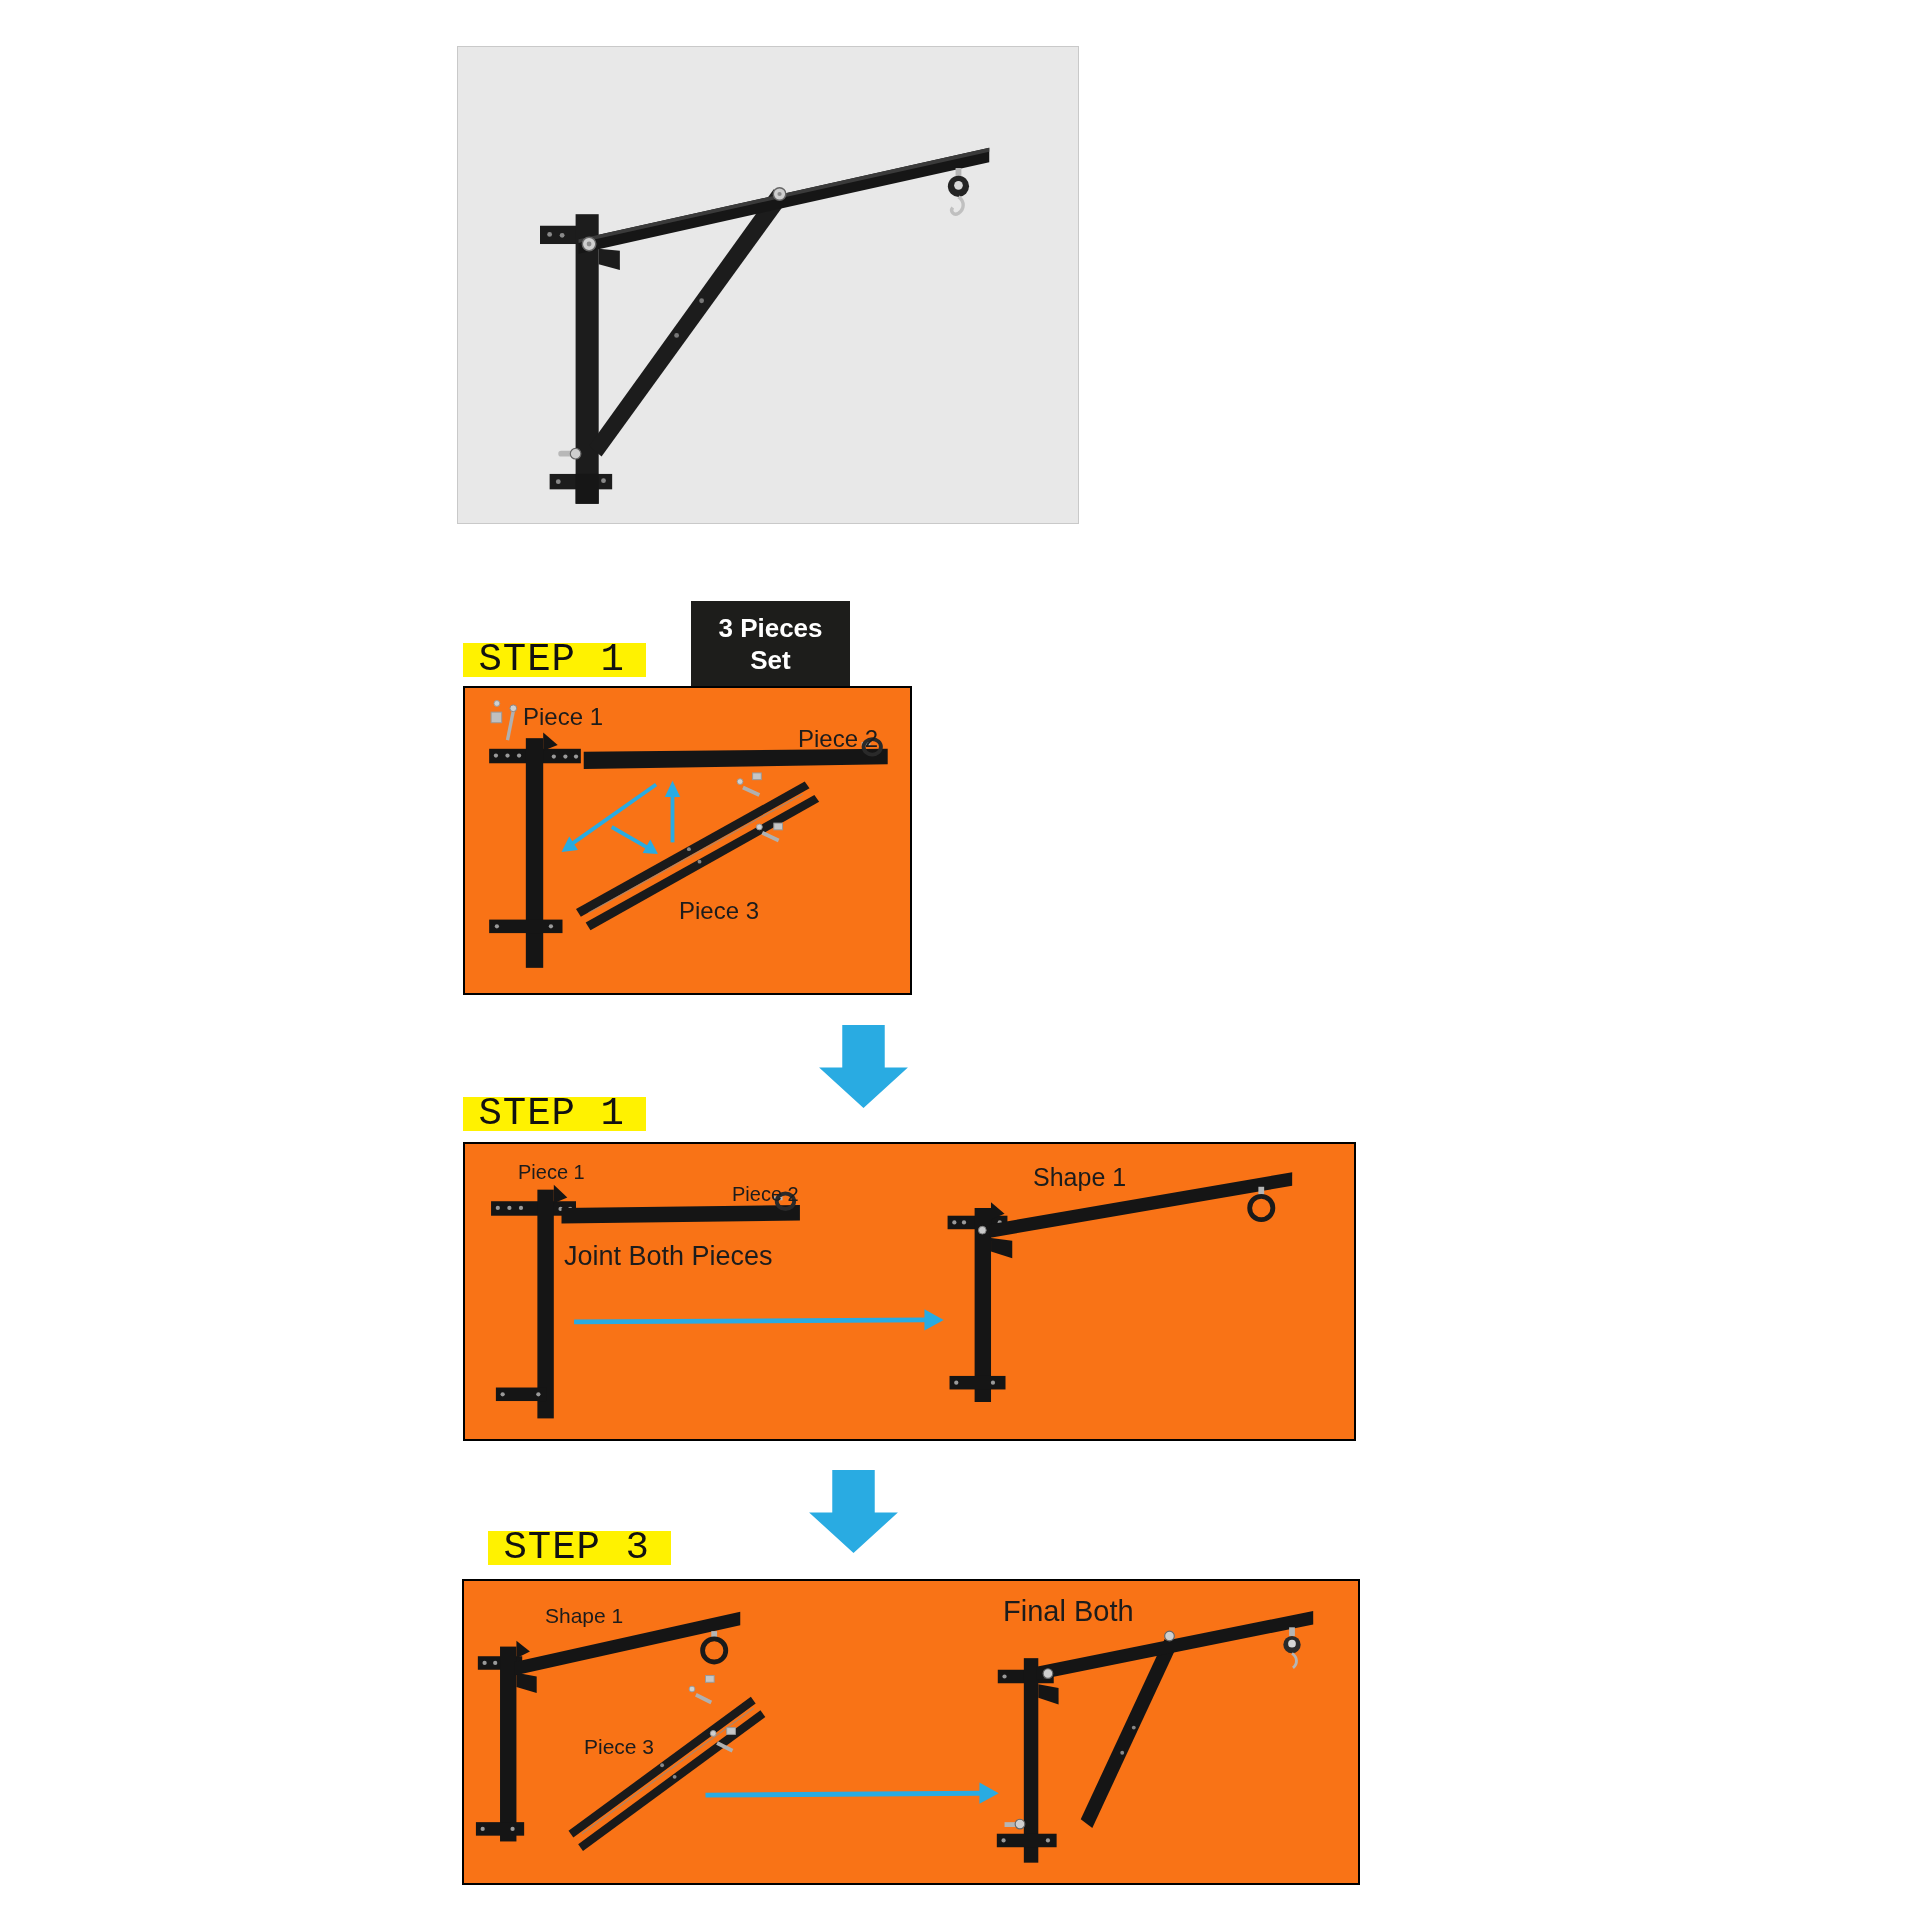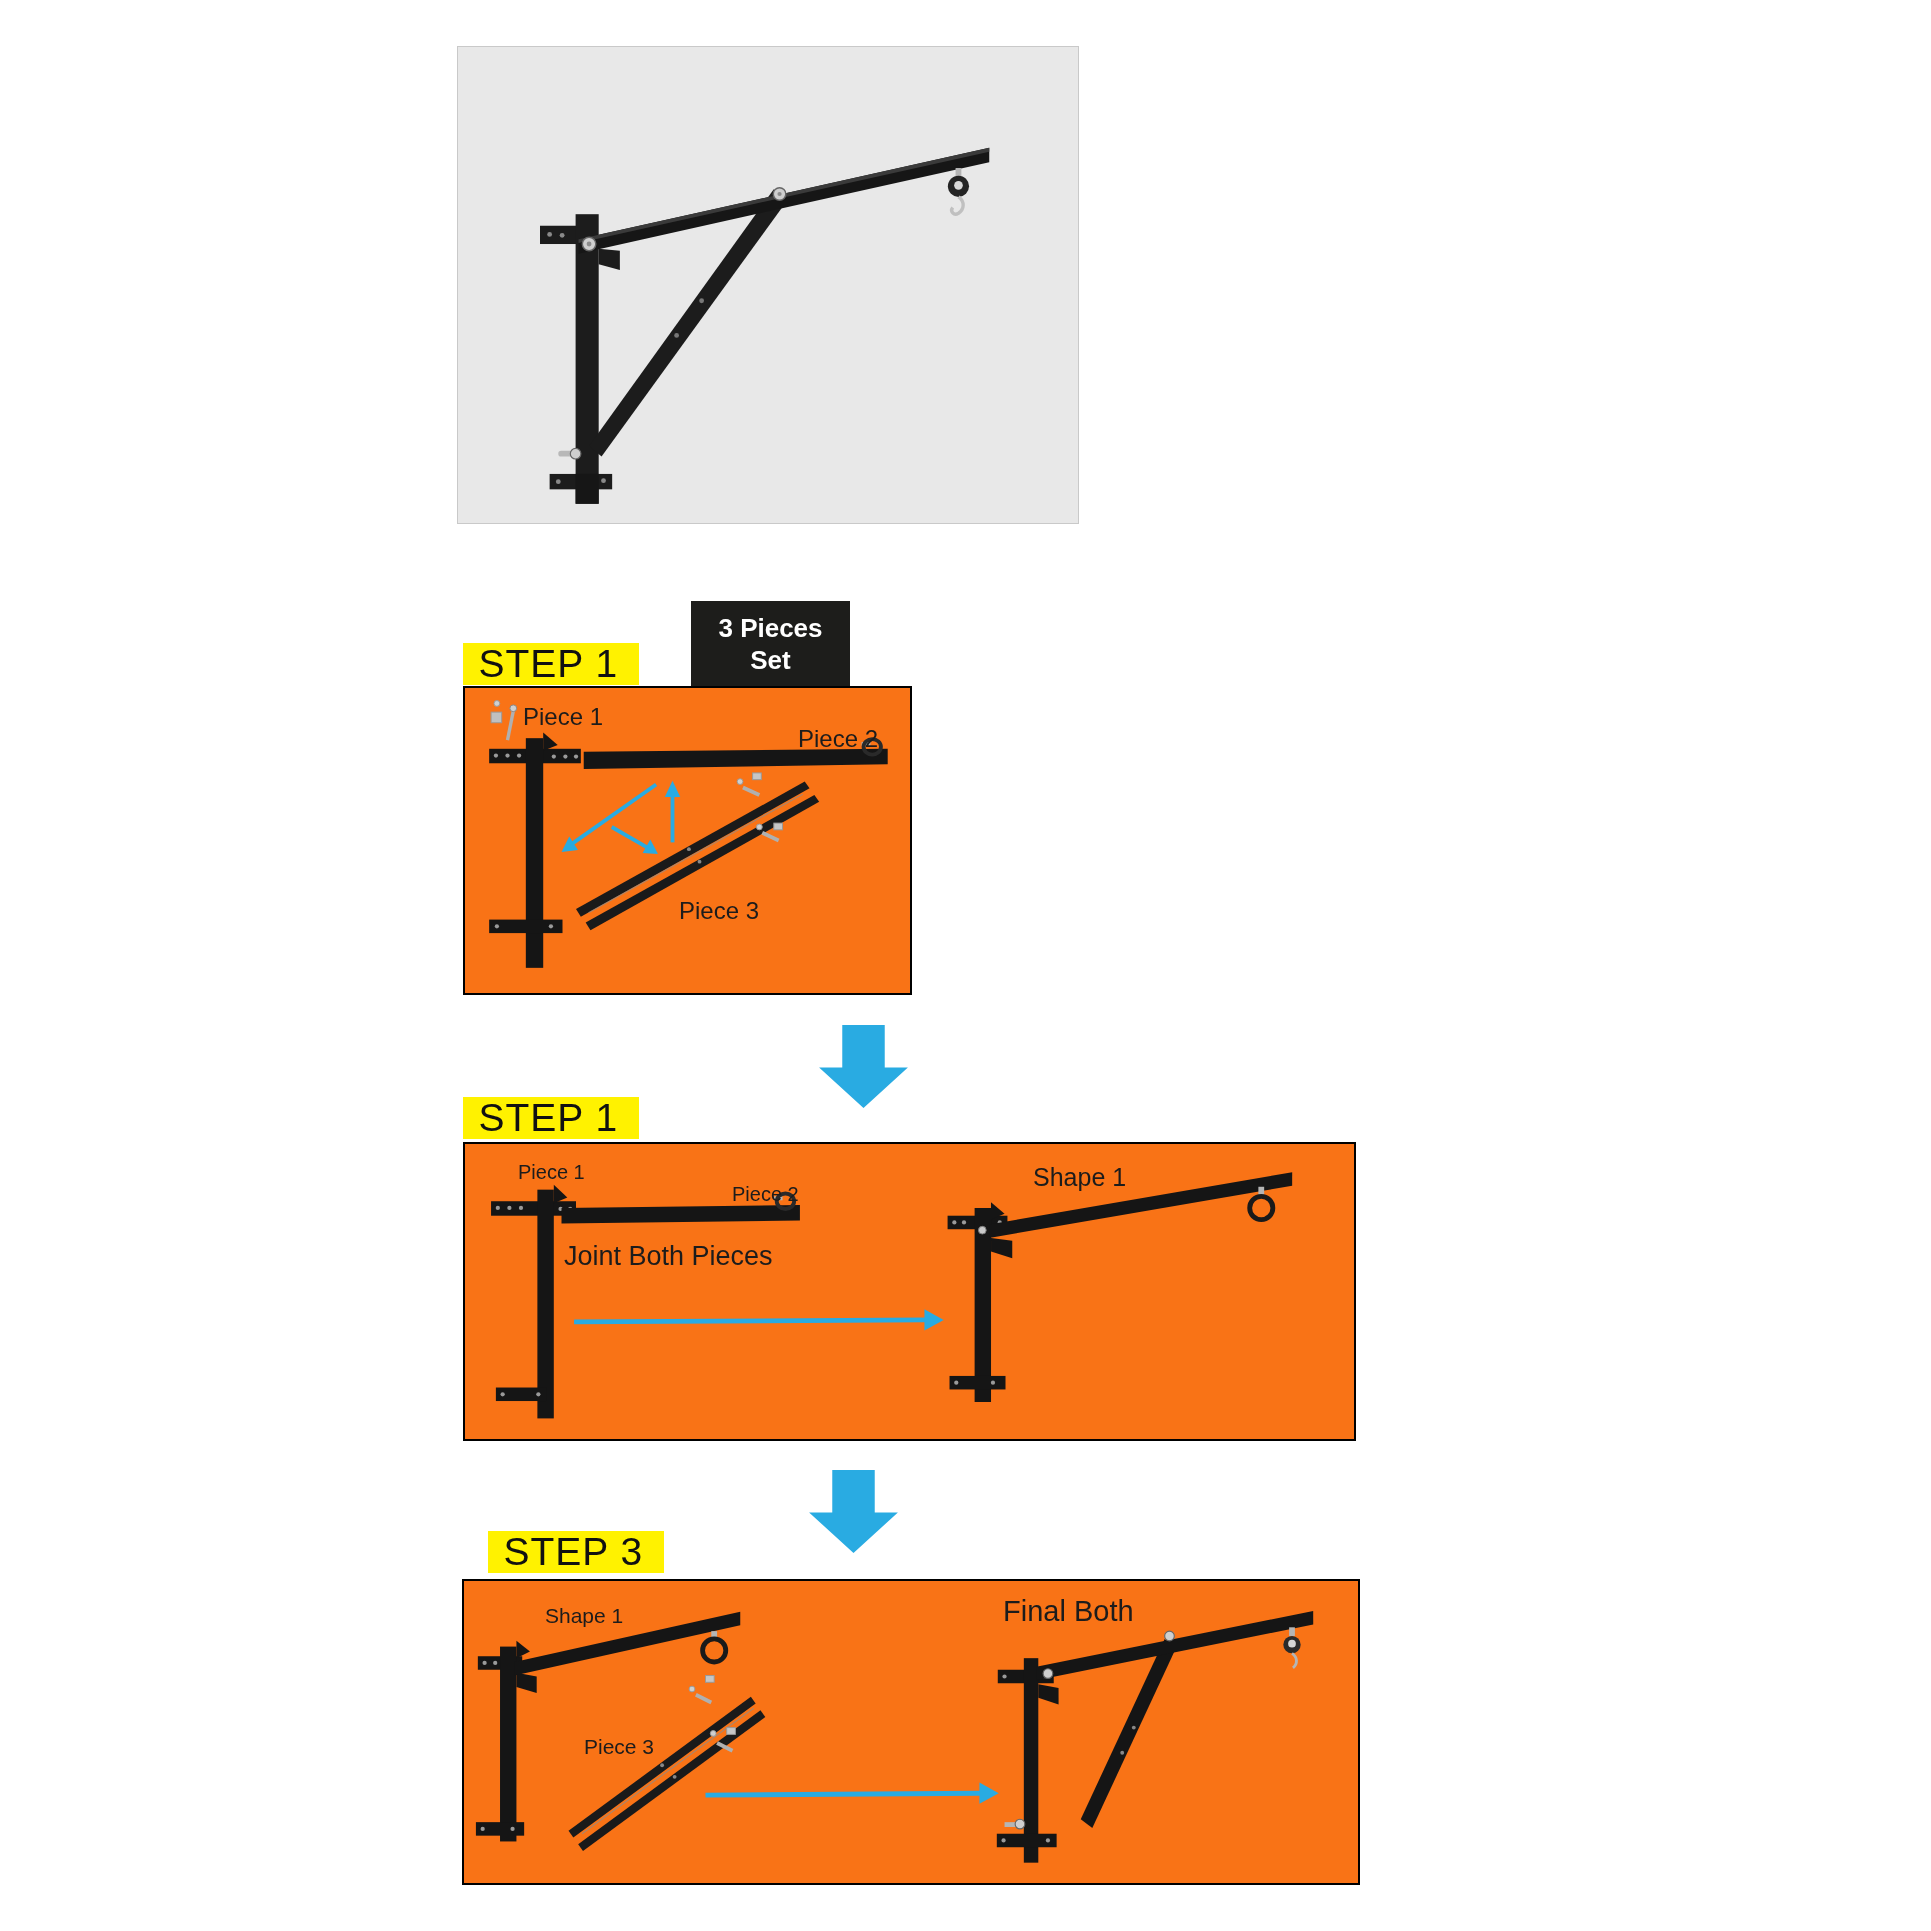--- a/index.html
+++ b/index.html
@@ -10,22 +10,22 @@
   .product-card{left:457px;top:46px;width:622px;height:478px;border:1px solid #c9c9c9;box-sizing:border-box;background:#e8e8e8;}
   .product-header{left:0;top:0;width:100%;height:71px;background:#FFF200;display:flex;align-items:center;justify-content:center;}
   .product-title{font-size:50px;font-weight:bold;letter-spacing:1px;color:#111;}
   .product-photo{left:0;top:71px;width:620px;height:405px;}
 
   
   .pieces-badge{left:691px;top:601px;width:159px;height:85px;background:#1D1D1B;color:#fff;text-align:center;
     font-size:26px;font-weight:bold;line-height:32px;padding-top:10.6px;box-sizing:border-box;}
 
   
-  .step-label{background:#FFF200;height:42px;display:flex;align-items:center;padding:0 21px 0 15.4px;
-    font-size:39px;letter-spacing:1px;color:#111;}
+  .step-label{background:#FFF200;height:34px;display:flex;align-items:center;padding:0 21px 0 15.4px;
+    font-size:39px;letter-spacing:1px;color:#111;font-family:Liberation Mono, monospace;}
   .step1-label{left:463px;top:643px;}
   .step2-label{left:463px;top:1097px;}
   .step3-label{left:488px;top:1531px;}
 
   
   .step-box{background:#f97316;border:2.9px solid #000;box-sizing:border-box;}
   .step1-box{left:463px;top:686px;width:449px;height:309px;}
   .step2-box{left:463px;top:1142px;width:893px;height:299px;}
   .step3-box{left:462px;top:1579px;width:898px;height:306px;}
   .step-box svg{position:absolute;left:0;top:0;}

